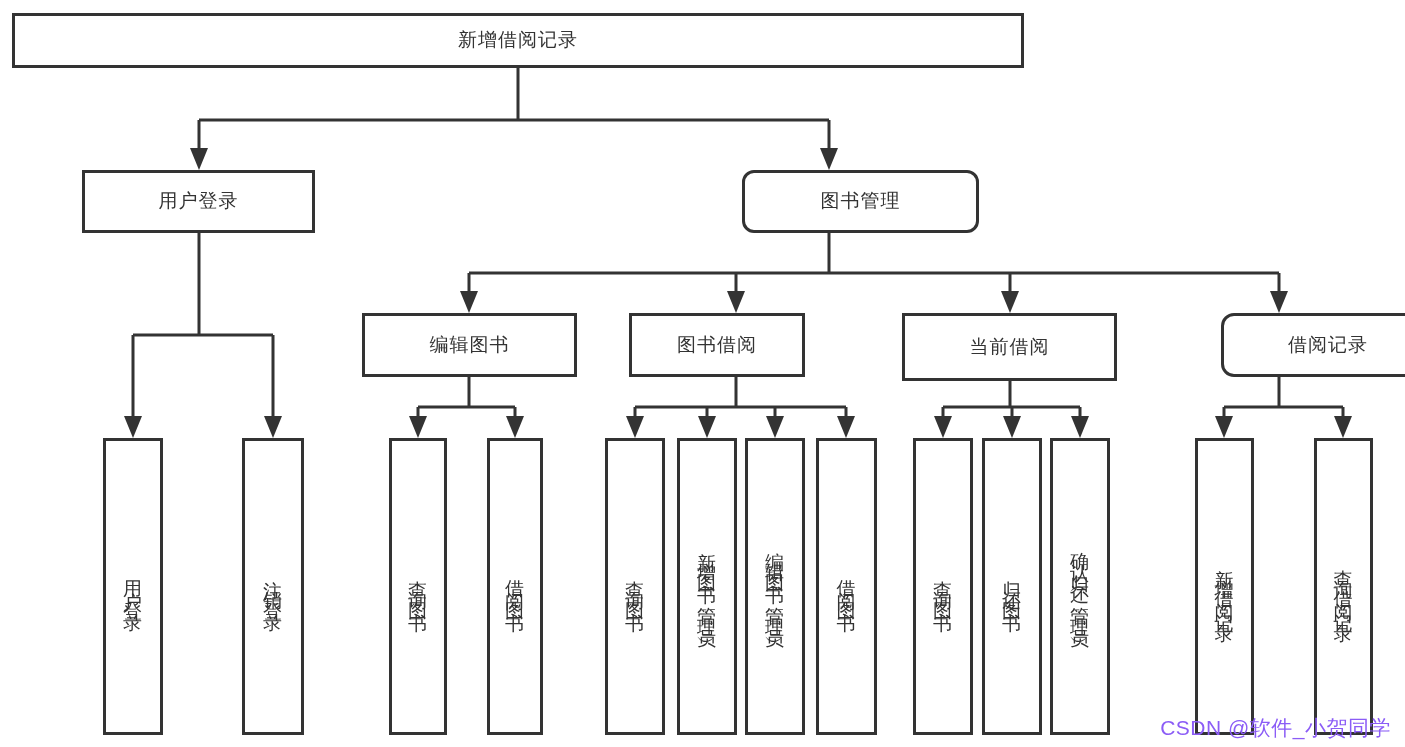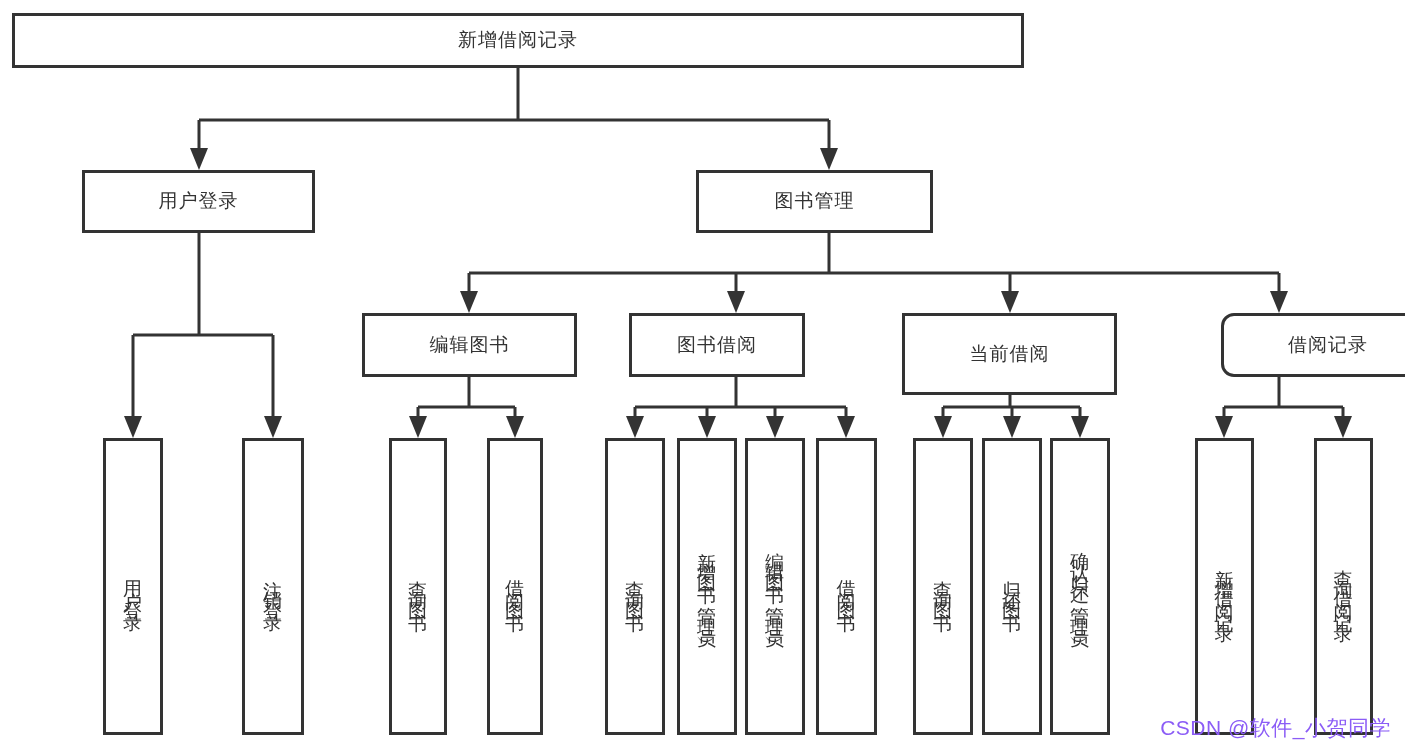--- a/index.html
+++ b/index.html
@@ -69,25 +69,25 @@
       <path d="M1012 438 L1003 416 L1021 416 Z"></path>
       <path d="M1080 438 L1071 416 L1089 416 Z"></path>
       <path d="M1224 438 L1215 416 L1233 416 Z"></path>
       <path d="M1343 438 L1334 416 L1352 416 Z"></path>
     </g>
   </svg>
 
   <div class="node" style="left:12px;top:13px;width:1012px;height:55px;">新增借阅记录</div>
 
   <div class="node" style="left:82px;top:170px;width:233px;height:63px;">用户登录</div>
-  <div class="node" style="left:696px;top:170px;width:237px;height:63px;">图书管理</div>
+  <div class="node" style="left:742px;top:170px;width:237px;height:63px;border-radius:12px;">图书管理</div>
 
   <div class="node" style="left:362px;top:313px;width:215px;height:64px;">编辑图书</div>
   <div class="node" style="left:629px;top:313px;width:176px;height:64px;">图书借阅</div>
-  <div class="node" style="left:902px;top:313px;width:215px;height:82px;">当前借阅</div>
+  <div class="node" style="left:902px;top:313px;width:215px;height:68px;">当前借阅</div>
   <div class="node" style="left:1221px;top:313px;width:214px;height:64px;border-radius:13px;">借阅记录</div>
 
   <div class="vnode" style="left:103px;top:438px;width:60px;height:297px;">用户登录</div>
   <div class="vnode" style="left:242px;top:438px;width:62px;height:297px;">注销登录</div>
 
   <div class="vnode" style="left:389px;top:438px;width:58px;height:297px;">查询图书</div>
   <div class="vnode" style="left:487px;top:438px;width:56px;height:297px;">借阅图书</div>
 
   <div class="vnode" style="left:605px;top:438px;width:60px;height:297px;">查询图书</div>
   <div class="vnode" style="left:677px;top:438px;width:60px;height:297px;">新增图书（管理员）</div>

